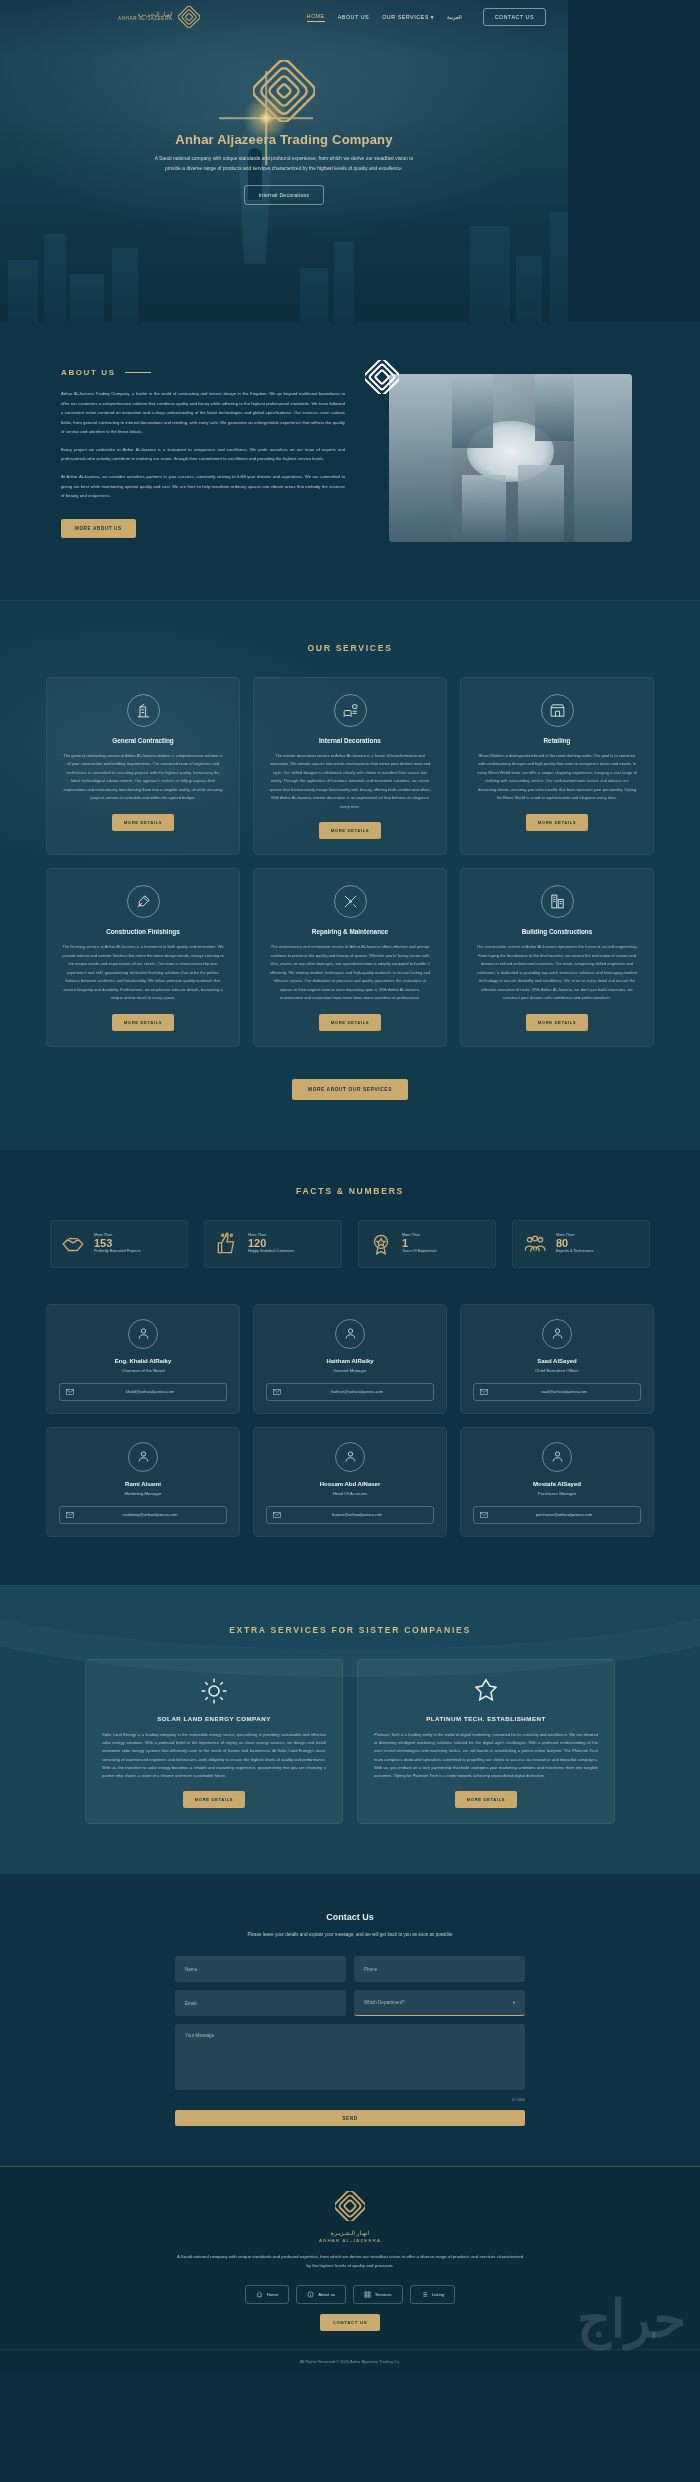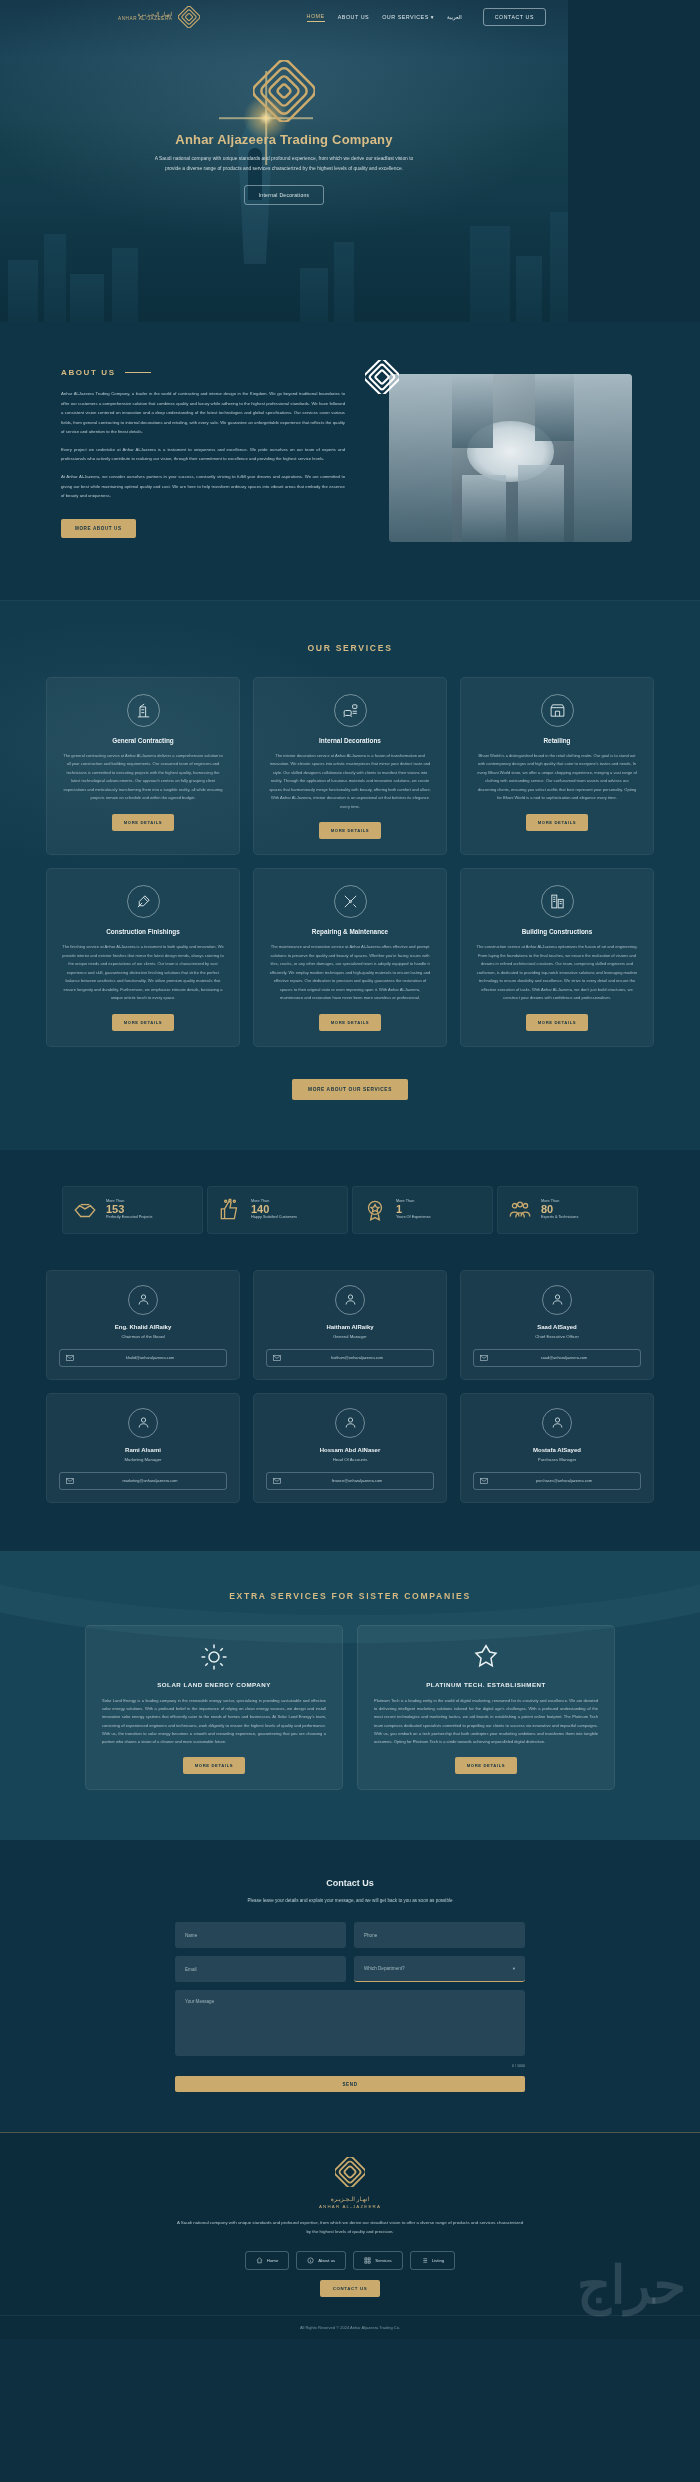--- a/index.html
+++ b/index.html
@@ -153,21 +153,21 @@
   .card h3 { font-size:6.4px; font-weight:700; color:#eef3f5; margin-bottom:8px; }
   .card p { font-size:4.05px; line-height:2.1; color:#a9bec7; text-align:center; }
   .card .gold-btn { margin-top:11px; font-size:4.2px; padding:6px 12px; }
   .services-more { text-align:center; margin-top:22px; position:relative; }
   .services-more .gold-btn { font-size:4.8px; padding:8px 16px; }
 
   
   .facts {
     position:relative; background:#0e3244; padding:36px 0 30px;
   }
-  .facts-row { width:600px; margin:0 auto; display:flex; gap:4px; justify-content:center; }
+  .facts-row { width:600px; margin:0 auto; display:flex; gap:16px; justify-content:center; }
   .fact {
     width:141px; background:rgba(255,255,255,.04);
     border:1px solid rgba(255,255,255,.05); border-radius:4px;
     padding:10px 9px; display:flex; align-items:center; gap:8px;
   }
   .fact .fico { width:26px; height:26px; flex:0 0 26px; }
   .fact .lbl-top { font-size:3.8px; color:#b9cbd2; }
   .fact .num { font-size:11px; font-weight:700; color:#d6ba83; line-height:1.15; }
   .fact .lbl-bot { font-size:3.8px; color:#b9cbd2; line-height:1.5; }
 
@@ -459,20 +459,21 @@
         <p>The construction service at Anhar Al-Jazeera epitomizes the fusion of art and engineering. From laying the foundations to the final touches, we ensure the realization of visions and dreams in refined architectural creations. Our team, comprising skilled engineers and craftsmen, is dedicated to providing top-notch innovative solutions and leveraging modern technology to ensure durability and excellence. We strive to every detail and ensure the effective execution of tasks. With Anhar Al-Jazeera, we don't just build structures, we construct your dreams with confidence and professionalism.</p>
         <button class="gold-btn">MORE DETAILS</button>
       </div>
     </div>
     <div class="services-more">
       <button class="gold-btn">More About Our Services</button>
     </div>
   </section>
 
   <section class="facts">
+    <h2 class="sec-title">FACTS &amp; NUMBERS</h2>
     <div class="facts-row">
 
       <div class="fact">
         <svg class="fico" viewBox="0 0 24 24" fill="none" stroke="#cbab6d" stroke-width="1.2">
           <path d="M3 12l4-4 5 3 5-3 4 4-5 6H8z"></path>
             <path d="M8 7h8"></path>
         </svg>
         <div>
           <div class="lbl-top">More Than</div>
           <div class="num">153</div>
@@ -482,21 +483,21 @@
 
       <div class="fact">
         <svg class="fico" viewBox="0 0 24 24" fill="none" stroke="#cbab6d" stroke-width="1.2">
           <path d="M7 11v9H4v-9zM7 11l4-7 2 1-1 5h6l-2 10H7"></path>
             <circle cx="8" cy="4" r="1"></circle>
             <circle cx="12" cy="3" r="1"></circle>
             <circle cx="16" cy="4" r="1"></circle>
         </svg>
         <div>
           <div class="lbl-top">More Than</div>
-          <div class="num">140</div>
+          <div class="num">120</div>
           <div class="lbl-bot">Happy Satisfied Customers</div>
         </div>
       </div>
 
       <div class="fact">
         <svg class="fico" viewBox="0 0 24 24" fill="none" stroke="#cbab6d" stroke-width="1.2">
           <circle cx="12" cy="10" r="6"></circle>
             <path d="M12 7l1.2 2.3 2.5.3-1.8 1.7.5 2.5-2.4-1.3-2.4 1.3.5-2.5-1.8-1.7 2.5-.3z"></path>
             <path d="M9 16l-1 5 4-2 4 2-1-5"></path>
         </svg>

